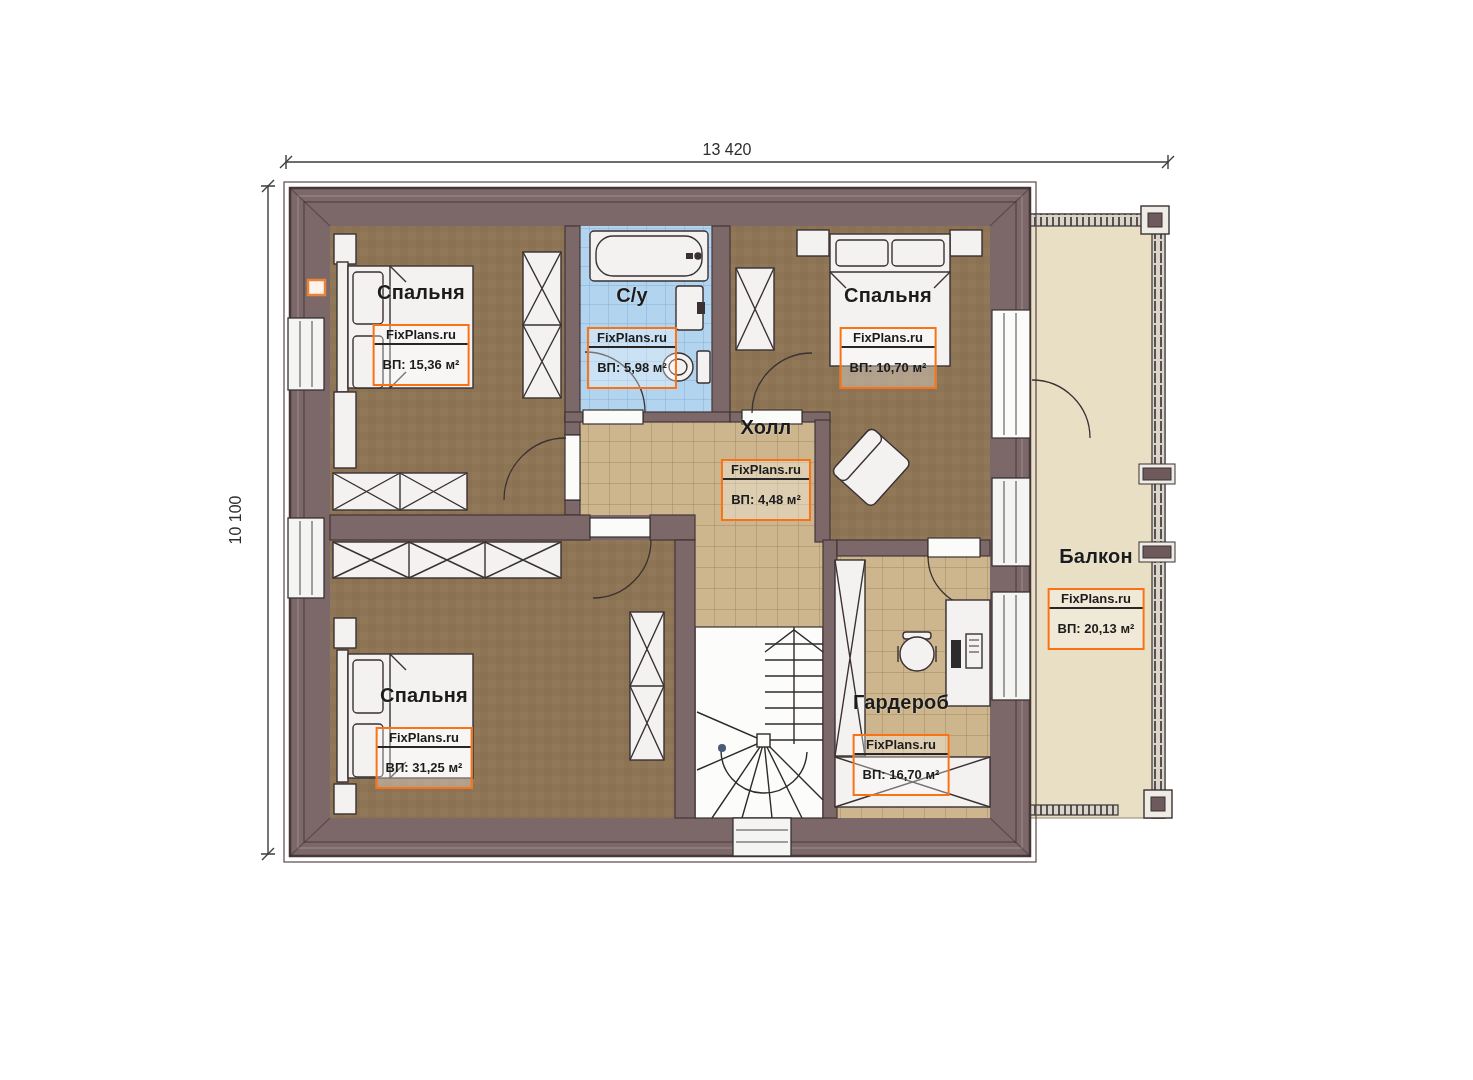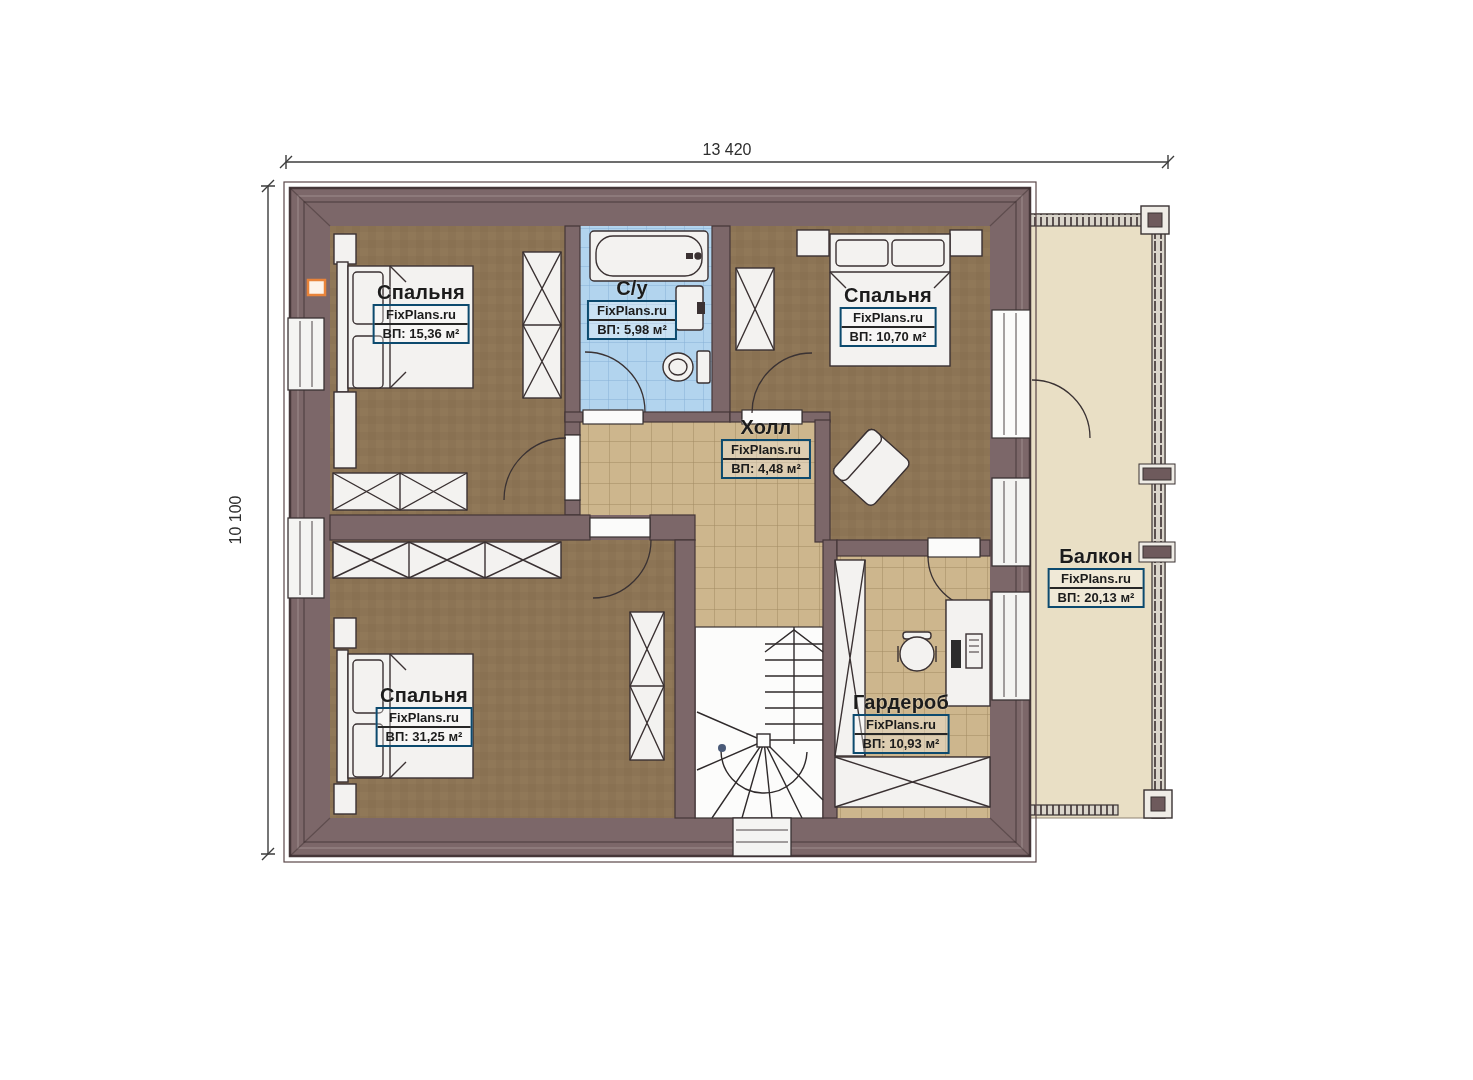--- a/index.html
+++ b/index.html
@@ -1,23 +1,23 @@
 <!DOCTYPE html>
 <html><head>
 <meta charset="utf-8">
 <style>
   html,body{margin:0;padding:0;background:#ffffff;}
   #stage{position:relative;width:1228px;height:1080px;background:#ffffff;overflow:hidden;
          font-family:"Liberation Sans", sans-serif;}
   #plan-svg{position:absolute;left:0;top:0;}
   .rlabel{position:absolute;transform:translateX(-50%);text-align:center;color:#1c1c1c;z-index:5;}
   .rname{font-size:20px;font-weight:bold;letter-spacing:.2px;text-shadow:0 0 2px rgba(255,255,255,.6);}
-  .boxes{display:inline-block;margin-top:0;border:2px solid #0c4a6e;background:rgba(255,255,255,0.32);}
+  .boxes{display:inline-block;margin-top:20px;border:2px solid #f97316;background:rgba(255,255,255,0.32);}
   .boxes .brand{padding:1px 8px;border-bottom:2px solid #272727;font-size:13px;font-weight:bold;white-space:nowrap;}
-  .boxes .area{padding:1px 8px;font-size:13px;font-weight:bold;white-space:nowrap;}
+  .boxes .area{padding:12px 8px;font-size:13px;font-weight:bold;white-space:nowrap;}
   .dim-label{position:absolute;font-size:16px;color:#2e2e2e;z-index:5;}
   .dim-label.top{left:727px;top:141px;transform:translateX(-50%);}
   .dim-label.left{left:236px;top:520px;transform:translate(-50%,-50%) rotate(-90deg);}
 </style>
 </head>
 <body>
 
 <div id="stage">
 
 <svg id="plan-svg" width="1473" height="1080" viewBox="0 0 1473 1080">
@@ -270,21 +270,21 @@
 <div class="dim-label left">10 100</div>
 
 <div class="rlabel" style="left:421px;top:281px;">
   <div class="rname">Спальня</div>
   <div class="boxes">
     <div class="brand">FixPlans.ru</div>
     <div class="area">ВП: 15,36 м²</div>
   </div>
 </div>
 
-<div class="rlabel" style="left:632px;top:277px;">
+<div class="rlabel" style="left:632px;top:284px;">
   <div class="rname">С/у</div>
   <div class="boxes">
     <div class="brand">FixPlans.ru</div>
     <div class="area">ВП: 5,98 м²</div>
   </div>
 </div>
 
 <div class="rlabel" style="left:888px;top:284px;">
   <div class="rname">Спальня</div>
   <div class="boxes">
@@ -306,21 +306,21 @@
   <div class="boxes">
     <div class="brand">FixPlans.ru</div>
     <div class="area">ВП: 31,25 м²</div>
   </div>
 </div>
 
 <div class="rlabel" style="left:901px;top:691px;">
   <div class="rname">Гардероб</div>
   <div class="boxes">
     <div class="brand">FixPlans.ru</div>
-    <div class="area">ВП: 10,93 м²</div>
+    <div class="area">ВП: 16,70 м²</div>
   </div>
 </div>
 
 <div class="rlabel" style="left:1096px;top:545px;">
   <div class="rname">Балкон</div>
   <div class="boxes">
     <div class="brand">FixPlans.ru</div>
     <div class="area">ВП: 20,13 м²</div>
   </div>
 </div>

